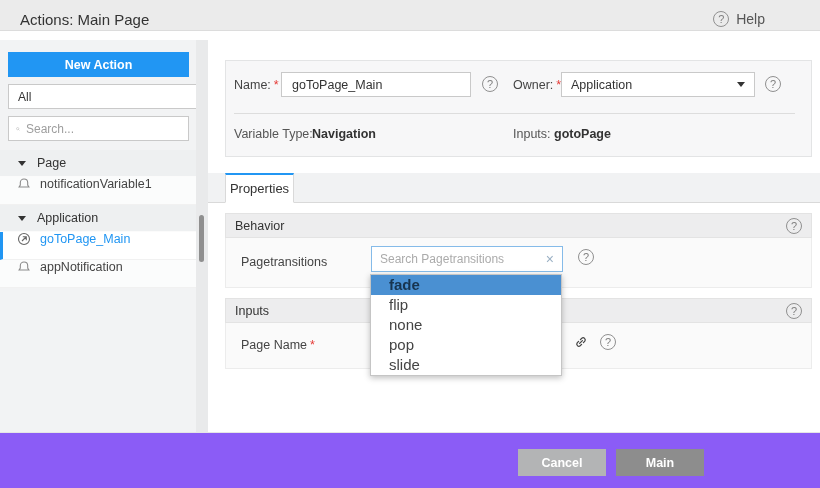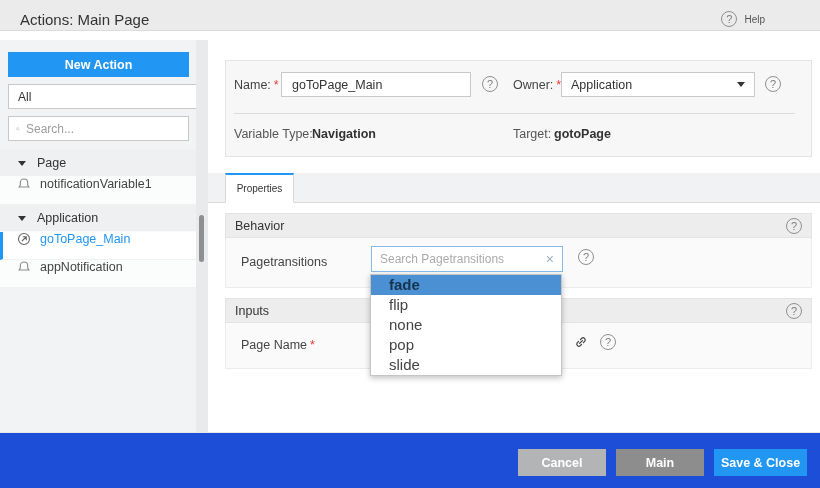--- a/index.html
+++ b/index.html
@@ -7,21 +7,21 @@
   body {
     position: relative;
     font-family: "Liberation Sans", sans-serif;
     background: #fff;
     overflow: hidden;
     color: #333;
   }
   
   .header { position:absolute; top:0; left:0; right:0; height:31px; background:#ebebeb; border-bottom:1px solid #dcdcdc; }
   .title { position:absolute; left:20px; top:11px; font-size:15px; color:#333; }
-  .help { position:absolute; right:55px; top:11px; display:flex; align-items:center; gap:7px; color:#555; font-size:10px; cursor:pointer;text-align:center; }
+  .help { position:absolute; right:55px; top:11px; display:flex; align-items:center; gap:7px; color:#555; font-size:14px; cursor:pointer;text-align:center; }
   .qmark { display:inline-block; width:16px; height:16px; border:1px solid #909090; border-radius:50%;
            color:#808080; font-size:11px; line-height:14px; text-align:center; flex:none; }
   .qmark::before { content:"?"; }
   
   .sidebar { position:absolute; top:40px; left:0; width:196px; bottom:56px; background:#f2f3f4; }
   .btn-new { position:absolute; left:8px; top:12px; width:181px; height:25px; background:#2196f3; border:none;
              color:#fff; font-weight:bold; font-size:12.5px; font-family:inherit; cursor:pointer; }
   .filter { position:absolute; left:8px; top:44px; width:216px; height:25px; background:#fff; border:1px solid #c9c9c9;
             display:flex; align-items:center; padding:0 9px; font-size:12px; color:#333; cursor:pointer; }
   .filter .spacer { flex:1; }
@@ -49,39 +49,39 @@
                color:#333; padding:0 10px; outline:none; }
   .sel { position:absolute; height:25px; background:#fff; border:1px solid #c9c9c9; display:flex; align-items:center;
          padding:0 9px; font-size:12.5px; color:#333; cursor:pointer; }
   .sel .spacer { flex:1; }
   .hr { position:absolute; left:8px; right:16px; top:52px; border-top:1px solid #ddd; }
   .val { font-weight:bold; color:#333;text-align:center; }
   
   .tab-row { position:absolute; left:0; right:0; top:133px; height:30px; background:#f1f2f3; border-bottom:1px solid #d9d9d9; }
   .tab-active { position:absolute; left:17px; top:0; width:69px; height:30px; background:#fff; border:1px solid #d9d9d9;
                 border-bottom:1px solid #fff; border-top:2px solid #2196f3; display:flex; align-items:center; justify-content:center;
-                font-size:10px; color:#333; cursor:pointer; }
+                font-size:13px; color:#333; cursor:pointer; }
   
   .section { position:absolute; left:17px; right:8px; }
   .sec-head { height:25px; background:#ededee; border:1px solid #e3e3e3; display:flex; align-items:center;
               justify-content:space-between; padding:0 9px; font-size:12.5px; color:#333; }
   .sec-body { background:#fafafa; border:1px solid #ececec; border-top:none; position:relative; }
   .combo { position:absolute; left:145px; top:8px; width:192px; height:26px; background:#fff; border:1px solid #85bbe9;
            display:flex; align-items:center; padding:0 8px; }
   .combo input { border:none; outline:none; flex:1; font-size:12px; font-family:inherit; color:#333; background:transparent; }
   .combo input::placeholder { color:#ababab; }
   .clear-x { color:#9ab0c4; font-size:14px; cursor:pointer; line-height:1; }
   .clear-x::before { content:"×"; }
   
   .dropdown { position:absolute; left:370px; top:274px; width:192px; background:#fff; border:1px solid #c5c5c5;
               box-shadow:0 2px 6px rgba(0,0,0,.25); z-index:10; }
   .opt { height:20px; line-height:20px; padding-left:18px; font-size:15px; color:#444; cursor:pointer; }
   .opt.selected { background:#4a90d2; color:#17344f; font-weight:bold; }
   
-  .footer { position:absolute; left:0; right:0; bottom:0; height:56px; background:#1d4ed8; border-top:1px solid #e6e6e6; }
+  .footer { position:absolute; left:0; right:0; bottom:0; height:56px; background:#8b5cf6; border-top:1px solid #e6e6e6; }
   .btn { position:absolute; top:16px; height:27px; border:none; color:#fff; font-weight:bold; font-size:12.5px;
          font-family:inherit; cursor:pointer; }
   .btn-cancel { left:518px; width:88px; background:#b3b4b5; }
   .btn-save { left:616px; width:88px; background:#8d8d8d; }
   .btn-saveclose { left:714px; width:93px; background:#2196f3; }
   svg { display:block; }
 </style>
 </head>
 <body>
 
@@ -167,21 +167,21 @@
       <span>Application</span>
       <span class="spacer"></span>
       <span class="caret-down"></span>
     </div>
     <span class="qmark" style="position:absolute; left:539px; top:15px;"></span>
 
     <div class="hr"></div>
 
     <div class="lbl" style="left:8px; top:66px; color:#555;">Variable Type:</div>
     <div class="lbl val" style="left:86px; top:66px;">Navigation</div>
-    <div class="lbl" style="left:287px; top:66px; color:#555;">Target:</div>
+    <div class="lbl" style="left:287px; top:66px; color:#555;">Inputs:</div>
     <div class="lbl val" style="left:328px; top:66px;">gotoPage</div>
   </div>
 
   <div class="tab-row">
     <div class="tab-active">Properties</div>
   </div>
 
   <div class="section" style="top:258px;">
     <div class="sec-head">
       <span>Inputs</span>
@@ -220,14 +220,13 @@
   <div class="opt selected">fade</div>
   <div class="opt">flip</div>
   <div class="opt">none</div>
   <div class="opt">pop</div>
   <div class="opt">slide</div>
 </div>
 
 <div class="footer">
   <button class="btn btn-cancel">Cancel</button>
   <button class="btn btn-save">Main</button>
-  <button class="btn btn-saveclose">Save &amp; Close</button>
 </div>
 
 </body></html>

